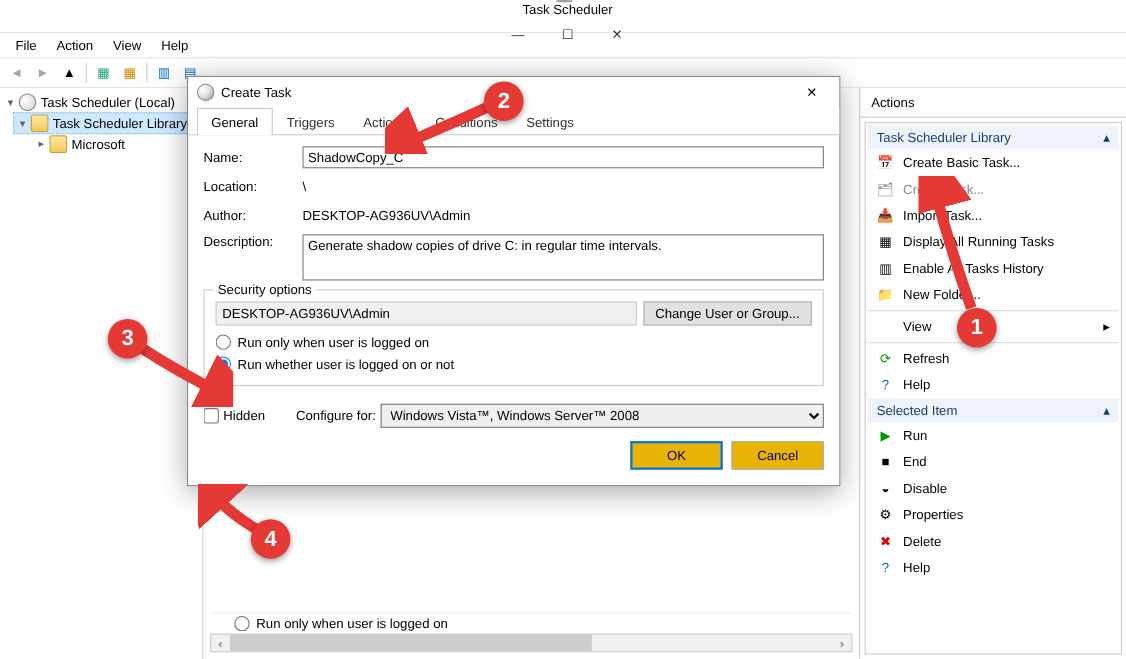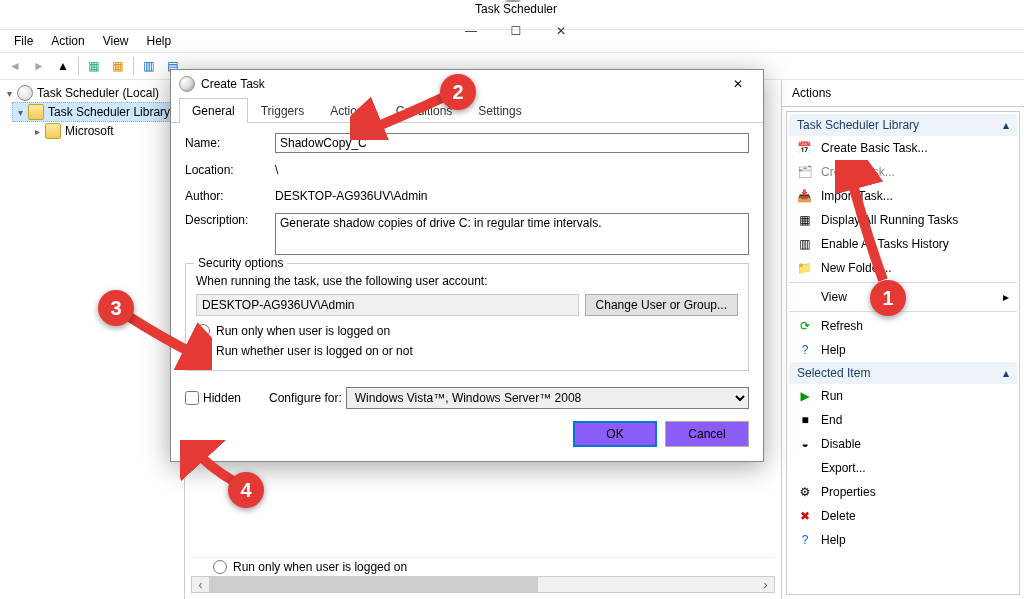--- a/index.html
+++ b/index.html
@@ -75,21 +75,21 @@
 .opt-row.indent { padding-left: 22px; }
 .user-row { display:flex; gap:6px; margin-bottom:8px; }
 .user-row .useracct { flex:1; background:#f0f0f0; border:1px solid #ccc; padding:3px 5px; }
 .user-row button { padding:3px 10px; border:1px solid #adadad; background:#e1e1e1; }
 
 .dlg-foot-row { display:flex; align-items:center; gap:4px; padding: 8px 14px 12px 14px; }
 .dlg-foot-row .cfg-lbl { margin-left: 4px; }
 .dlg-foot-row select { flex:1; border:1px solid #7a7a7a; padding:2px 4px; }
 
 .dlg-buttons { display:flex; justify-content:flex-end; gap:8px; padding: 0 14px 14px 14px; }
-.dlg-buttons button { width: 84px; padding:4px 0; border:1px solid #adadad; background:#8b5cf6; }
+.dlg-buttons button { width: 84px; padding:4px 0; border:1px solid #adadad; background:#eab308; }
 .dlg-buttons button.primary { border: 2px solid #0078d7; }
 
 
 .callout { position:absolute; width:36px; height:36px; border-radius:50%; background:#e53935; color:#fff; font-size:20px; font-weight:bold; display:flex; align-items:center; justify-content:center; box-shadow: 0 2px 6px rgba(0,0,0,0.4); z-index:50; }
 .arrow { position:absolute; z-index:49; }
 
 input[type=radio], input[type=checkbox] { width:14px; height:14px; }
 </style>
 </head>
 <body>
@@ -224,24 +224,20 @@
         </div>
       <div class="action-item">
           <span class="ai">■</span>
           <span>End</span>
         </div>
       <div class="action-item">
           <span class="ai">◒</span>
           <span>Disable</span>
         </div>
       <div class="action-item">
-          <span class="ai"></span>
-          <span>Export...</span>
-        </div>
-      <div class="action-item">
           <span class="ai">⚙</span>
           <span>Properties</span>
         </div>
       <div class="action-item">
           <span class="ai" style="color:#d00;">✖</span>
           <span>Delete</span>
         </div>
       <div class="action-item">
           <span class="ai" style="color:#06c;">?</span>
           <span>Help</span>
@@ -276,21 +272,20 @@
       <span class="lbl">Author:</span>
       <span class="ro">DESKTOP-AG936UV\Admin</span>
     </div>
     <div class="form-row" style="align-items:flex-start;">
       <span class="lbl">Description:</span>
       <textarea style="">Generate shadow copies of drive C: in regular time intervals.</textarea>
     </div>
 
     <div class="groupbox">
       <span class="legend">Security options</span>
-      <div style="margin-bottom:6px;">When running the task, use the following user account:</div>
       <div class="user-row">
         <div class="useracct">DESKTOP-AG936UV\Admin</div>
         <button>Change User or Group...</button>
       </div>
       <div class="opt-row">
         <input type="radio" name="runmode" style="">
         <span>Run only when user is logged on</span>
       </div>
       <div class="opt-row">
         <input type="radio" name="runmode" checked="" style="">

